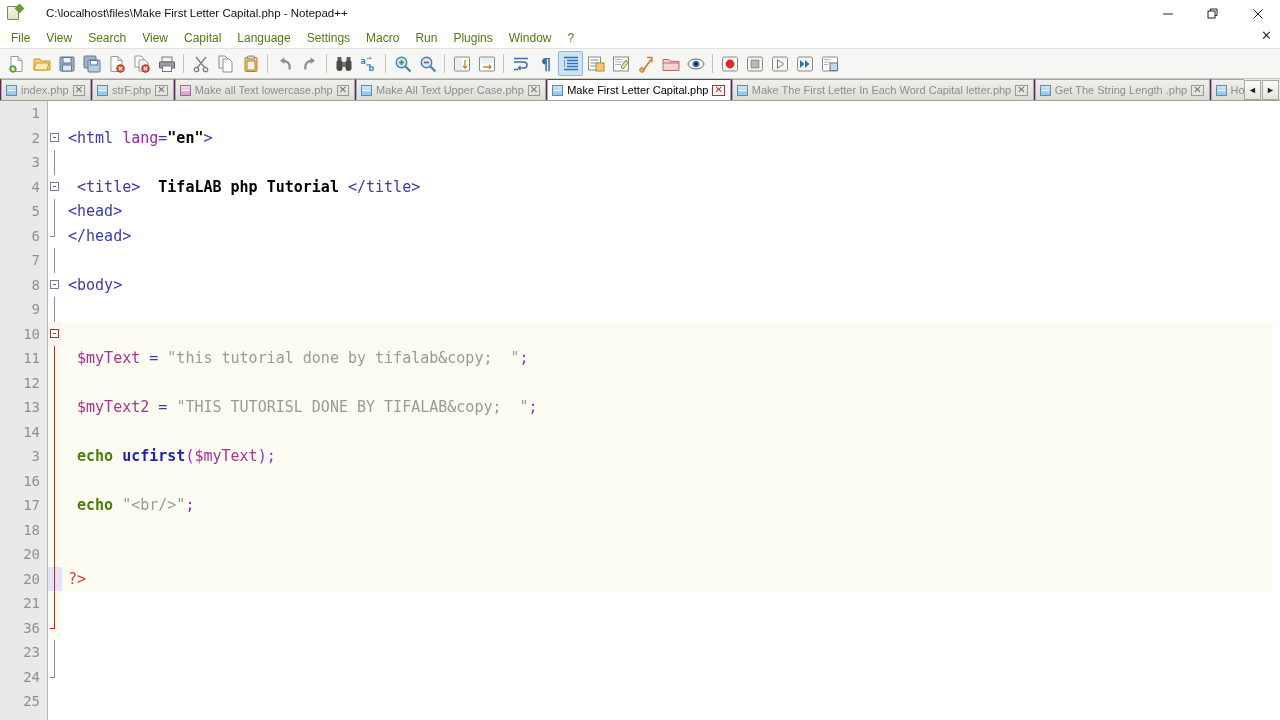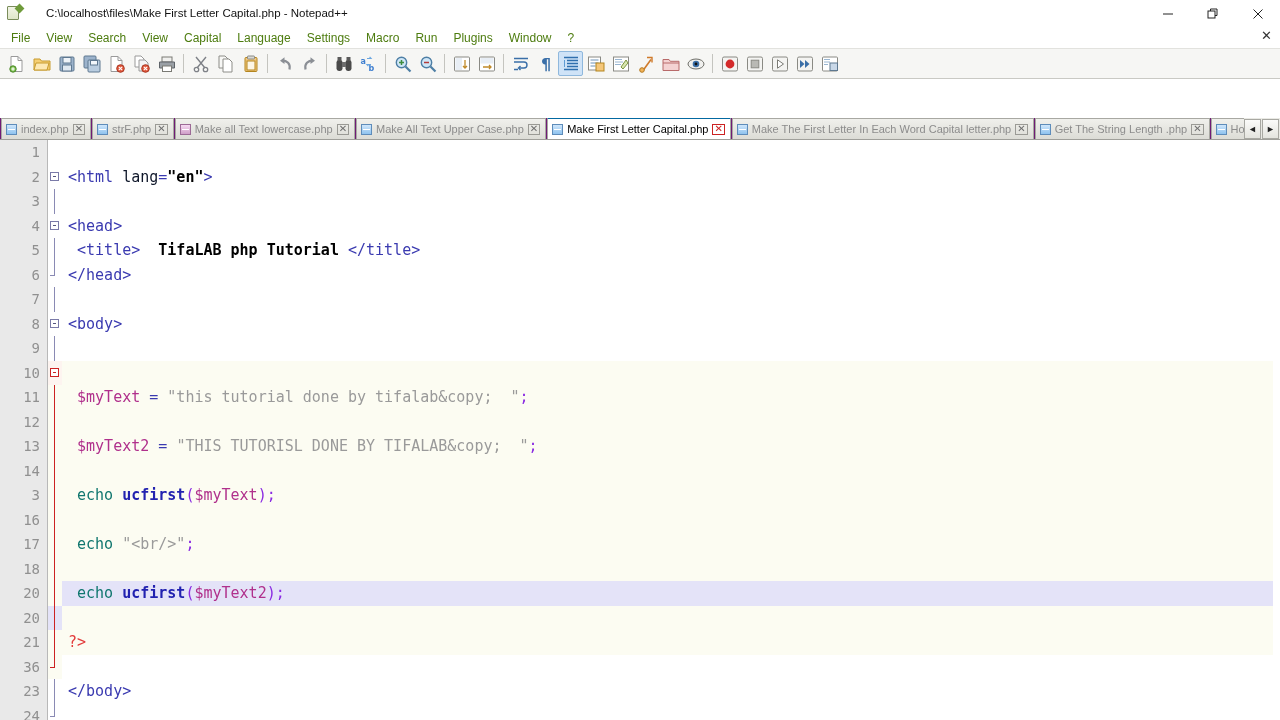--- a/index.html
+++ b/index.html
@@ -113,21 +113,20 @@
   
   #tabbar {
     height: 22px;
     background: #701a75;
     display: flex;
     align-items: flex-end;
     border-bottom: 1px solid #9f9f9a;
     padding-left: 1px;
     overflow: hidden;
     position: relative;
-    margin-top: 39px;
   }
   .tab {
     height: 21px;
     display: flex;
     align-items: center;
     padding: 0 5px 0 4px;
     margin-right: 1px;
     background: linear-gradient(#f0f0ec,#dcdcd6);
     border: 1px solid #a8a8a2;
     border-bottom: none;
@@ -256,28 +255,28 @@
     position: absolute; left: 2px; top: 12px;
     width: 5px; height: 1px; background: #8a8ab4;
   }
   .fm .tick.red { background: #cc2222; }
   .fm.phpbg { background: #fcfcf2; }
   .fm.phpopenbg { background: #fdf4f0; }
   .fm.curbg { background: #e4e3f8; }
 
   
   .t-tag   { color: #3a3ab0; }
-  .t-attr  { color: #0f172a; text-align: center; }
+  .t-attr  { color: #a21caf; text-align: center; }
   .t-val   { color: #000000; font-weight: bold; }
   .t-strb  { color: #000000; font-weight: bold; }
   .t-php   { color: #e33b3b; }
   .t-var   { color: #b0308c; }
   .t-op    { color: #3a3ab0; }
   .t-str   { color: #9a9a9a; }
-  .t-kw    { color: #0f766e; font-weight: normal; }
+  .t-kw    { color: #4d7c0f; font-weight: bold; }
   .t-fn    { color: #2222b0; font-weight: bold; }
   .t-punct { color: #8a2be2; }
   .t-plain { color: #000000; }
 
   
   #caret {
     position: absolute;
     width: 1px;
     background: #000000;
   }
@@ -769,36 +768,34 @@
         <span class="tick"></span>
       </div>
       <div class="fm"></div>
     </div>
   <div id="codearea">
     <div id="caret" style="top: 469.5px; height: 16.5px; left: 258.56px;"></div>
     <div id="mousecur" style="left: 189px; top: 445px;">I</div>
   <div class="line">&nbsp;</div>
       <div class="line"><span class="t-tag">&lt;html</span><span class="t-plain"> </span><span class="t-attr">lang</span><span class="t-op">=</span><span class="t-val">"en"</span><span class="t-tag">&gt;</span></div>
       <div class="line">&nbsp;</div>
+      <div class="line"><span class="t-tag"> &lt;title&gt;</span><span class="t-strb">  TifaLAB php Tutorial </span><span class="t-tag">&lt;/title&gt;</span></div>
       <div class="line"><span class="t-tag">&lt;head&gt;</span></div>
-      <div class="line"><span class="t-tag"> &lt;title&gt;</span><span class="t-strb">  TifaLAB php Tutorial </span><span class="t-tag">&lt;/title&gt;</span></div>
       <div class="line"><span class="t-tag">&lt;/head&gt;</span></div>
       <div class="line">&nbsp;</div>
       <div class="line"><span class="t-tag">&lt;body&gt;</span></div>
       <div class="line">&nbsp;</div>
       <div class="line php">&nbsp;</div>
       <div class="line php"><span class="t-var"> $myText</span><span class="t-plain"> </span><span class="t-op">=</span><span class="t-plain"> </span><span class="t-str">"this tutorial done by tifalab&amp;copy;  "</span><span class="t-punct">;</span></div>
       <div class="line php">&nbsp;</div>
       <div class="line php"><span class="t-var"> $myText2</span><span class="t-plain"> </span><span class="t-op">=</span><span class="t-plain"> </span><span class="t-str">"THIS TUTORISL DONE BY TIFALAB&amp;copy;  "</span><span class="t-punct">;</span></div>
       <div class="line php">&nbsp;</div>
       <div class="line php"><span class="t-kw"> echo</span><span class="t-plain"> </span><span class="t-fn">ucfirst</span><span class="t-punct">(</span><span class="t-var">$myText</span><span class="t-punct">);</span></div>
       <div class="line php">&nbsp;</div>
       <div class="line php"><span class="t-kw"> echo</span><span class="t-plain"> </span><span class="t-str">"&lt;br/&gt;"</span><span class="t-punct">;</span></div>
       <div class="line php">&nbsp;</div>
-      <div class="line cur"><span class="t-kw"> echo</span><span class="t-plain"> </span><span class="t-fn">ucfirst</span><span class="t-punct">(</span><span class="t-var">$myText2</span><span class="t-punct">);</span></div>
       <div class="line php">&nbsp;</div>
       <div class="line php"><span class="t-php">?&gt;</span></div>
       <div class="line">&nbsp;</div>
-      <div class="line"><span class="t-tag">&lt;/body&gt;</span></div>
       <div class="line">&nbsp;</div>
     </div>
   <div id="rightedge"></div>
 </div>
 
 </body></html>

